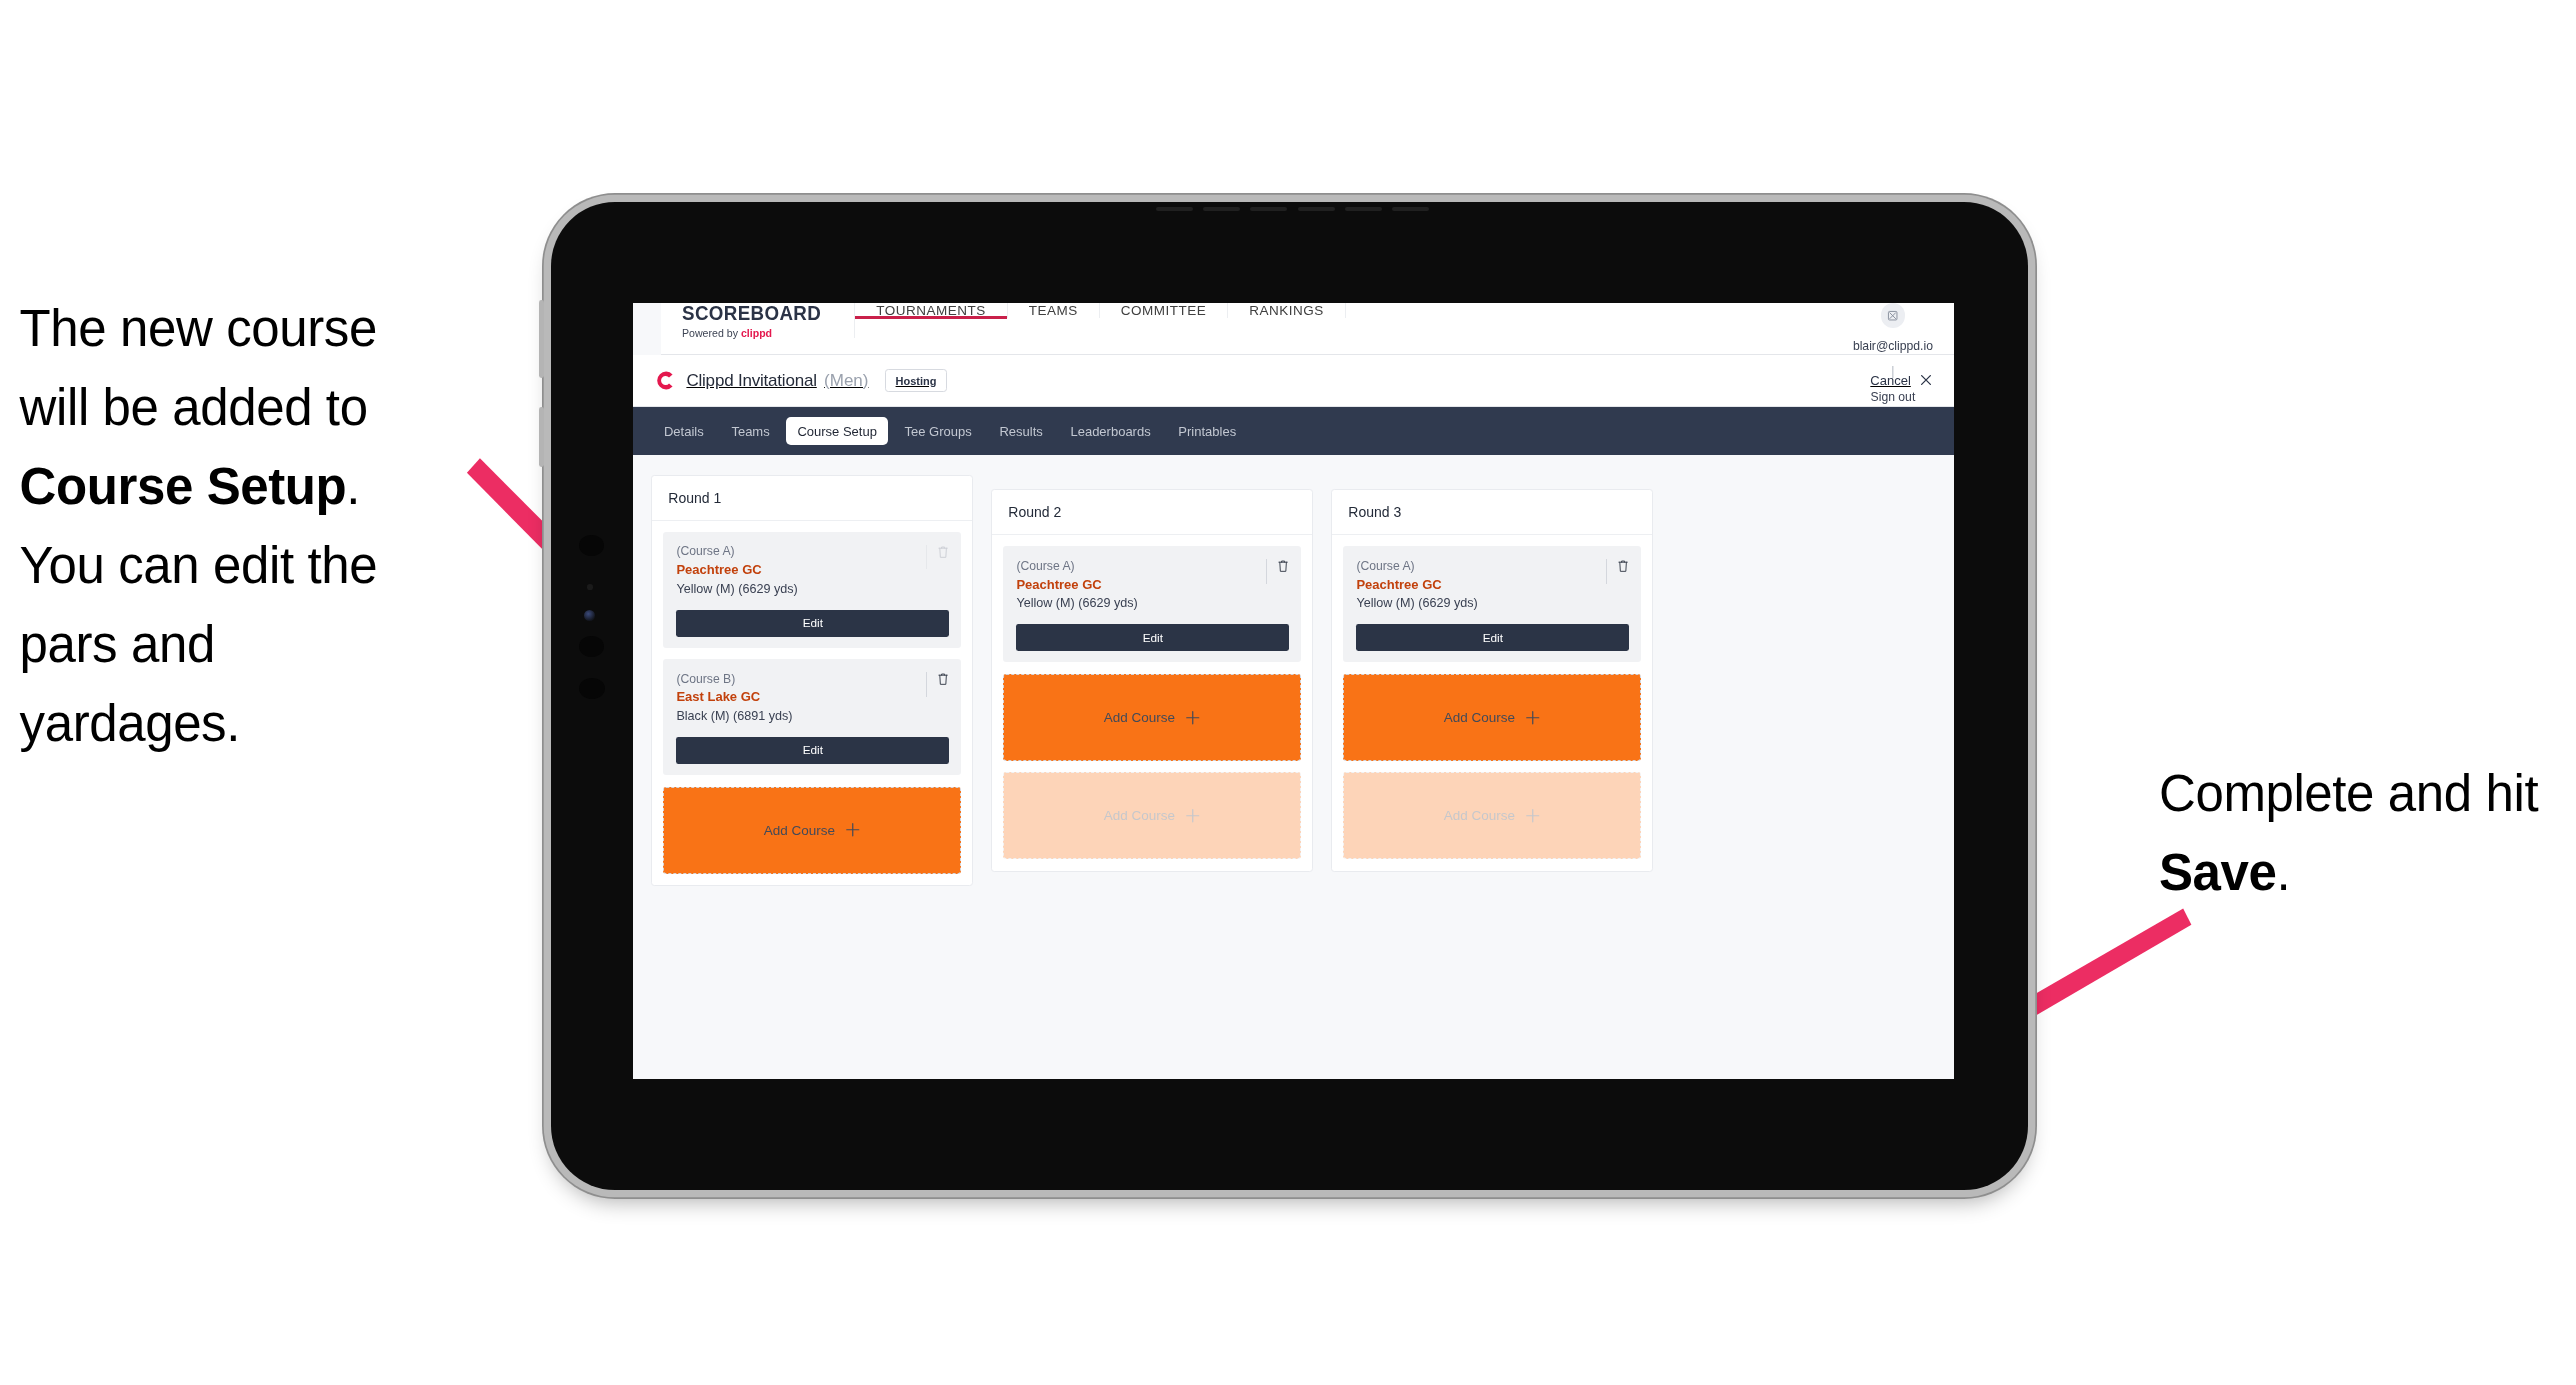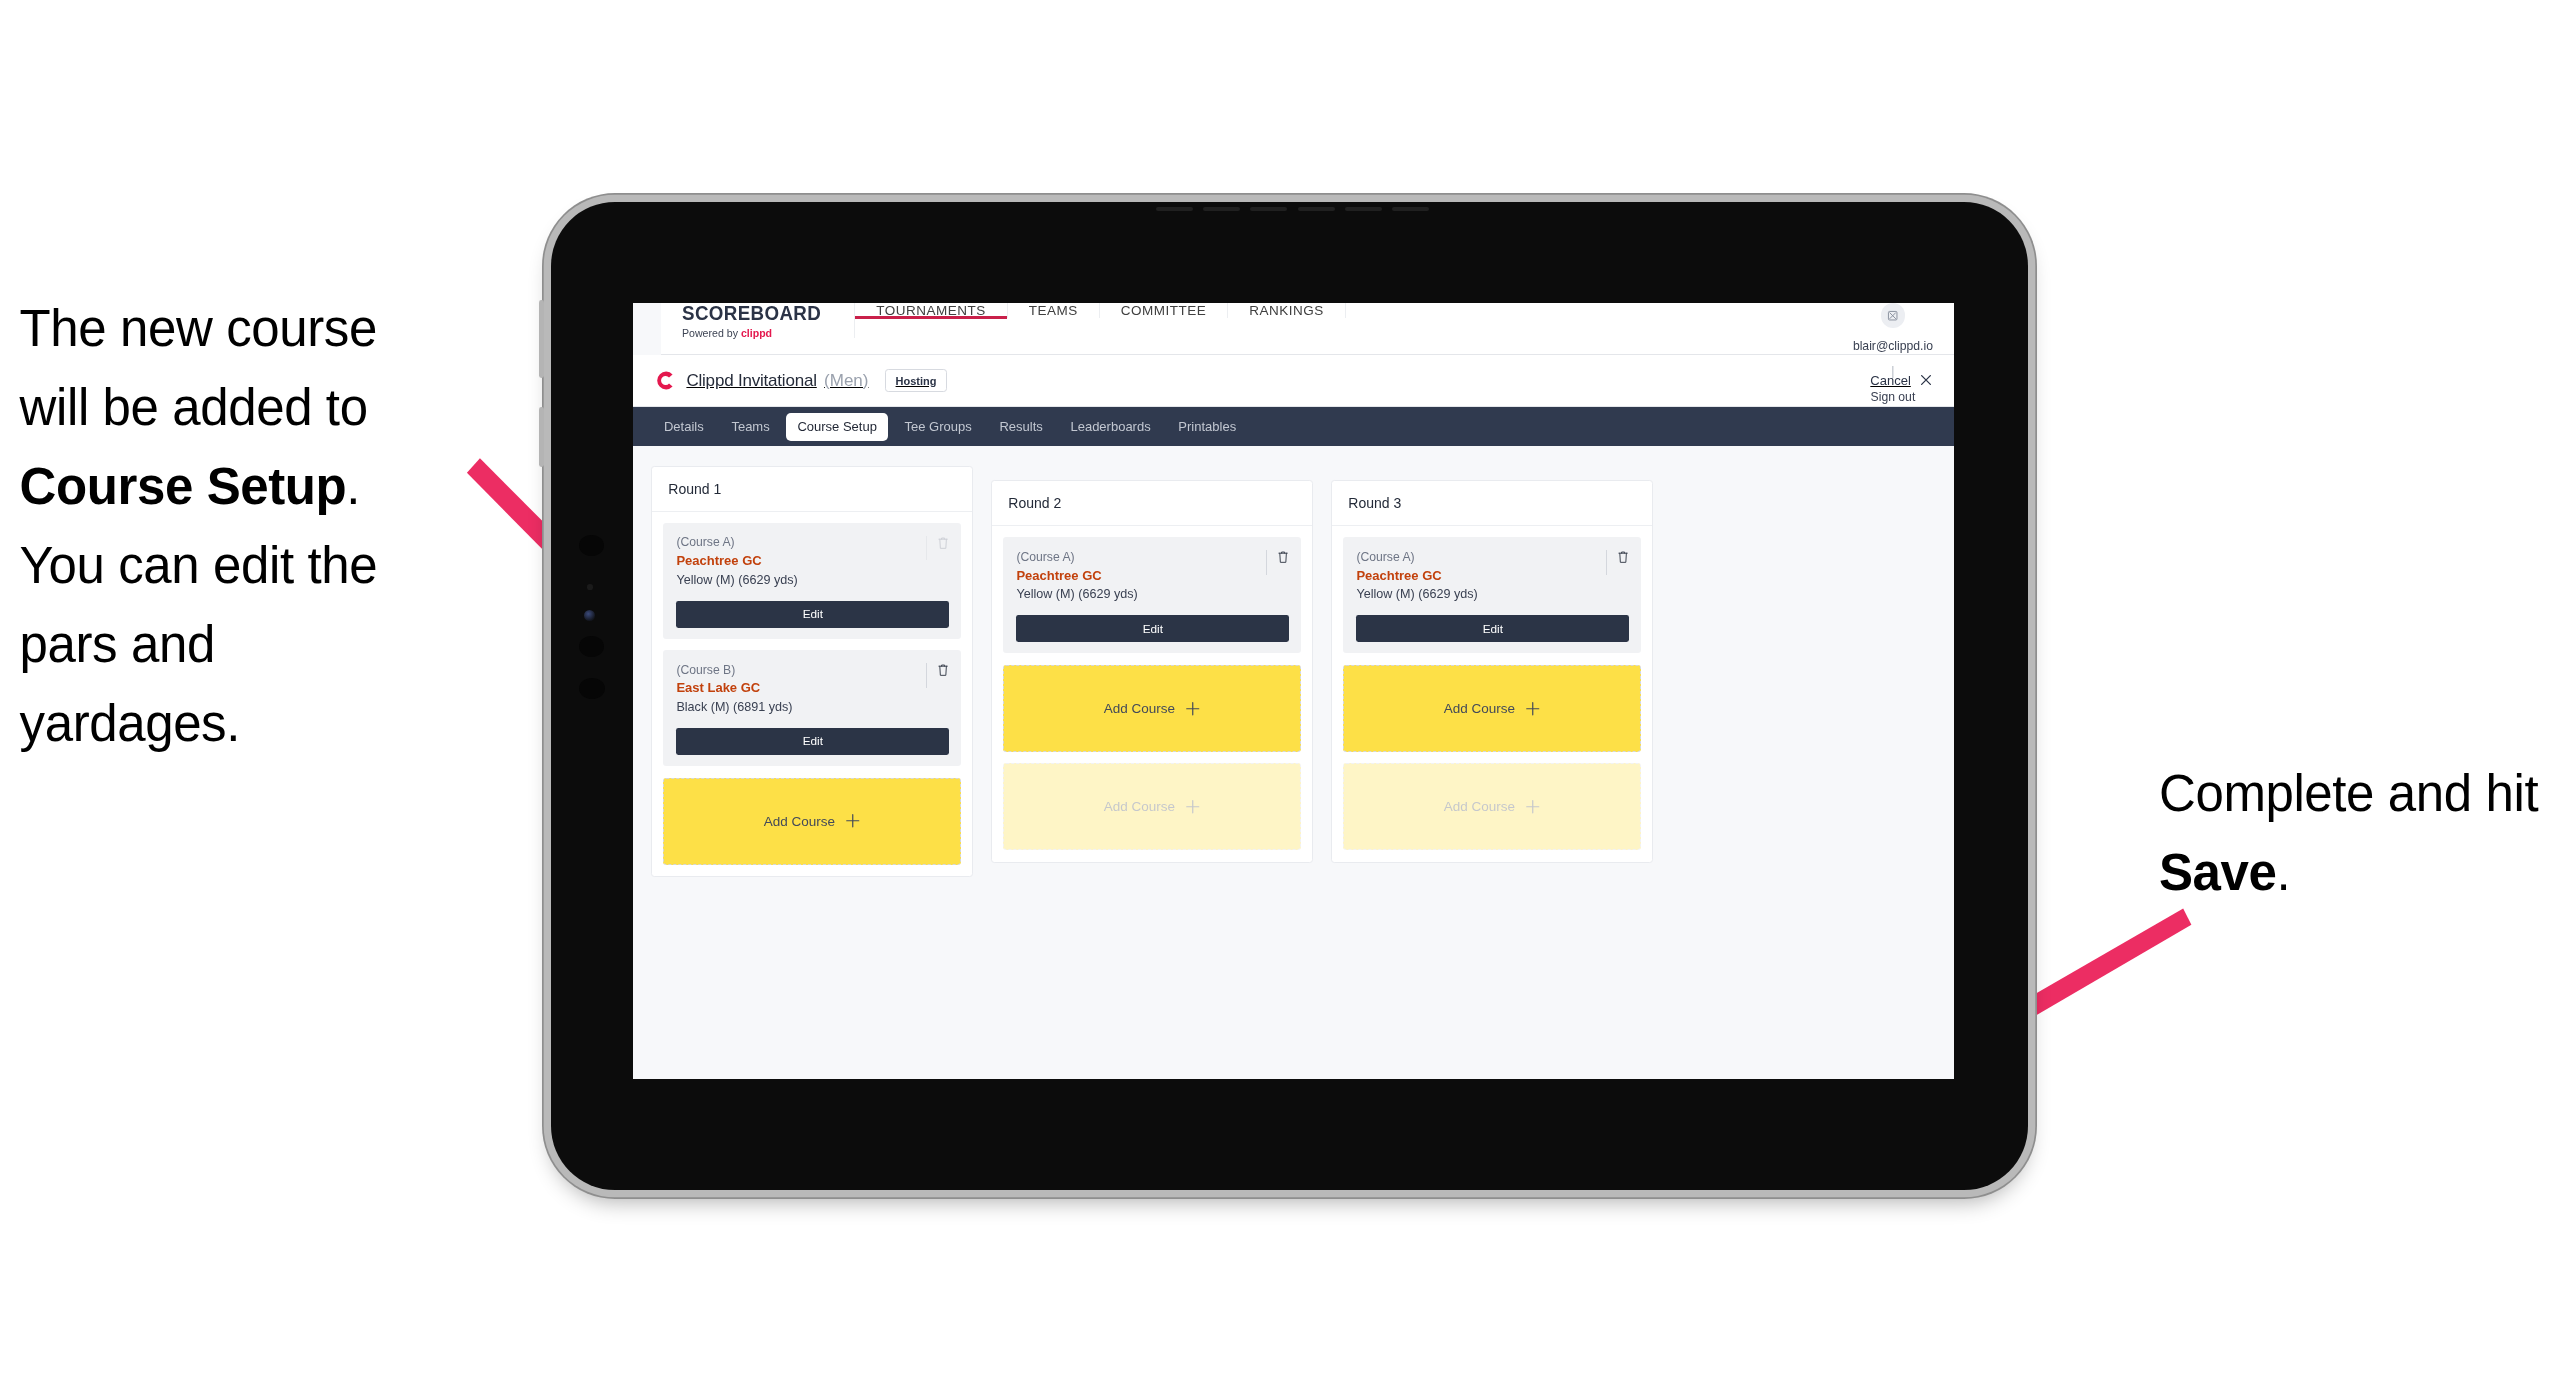--- a/index.html
+++ b/index.html
@@ -195,21 +195,21 @@
   #tourn-spacer { flex: 1; }
   #cancel-btn {
     display: flex; align-items: flex-start; gap: 8.2px;
     font-size: 13px;
     color: #2b3346;
     cursor: pointer;
   }
 
   
   #sectabs {
-    height: 39px;
+    height: 48px;
     background: #303a4f;
     display: flex;
     align-items: center;
     padding: 0 19.6px;
     gap: 4.9px;
   }
   .sectab {
     font-size: 13px;
     color: #c2c7d1;
     padding: 6.5px 11.4px;
@@ -299,21 +299,21 @@
     border-radius: 3.3px;
     height: 85px;
     display: flex;
     align-items: center;
     justify-content: center;
     gap: 9.8px;
     font-size: 13.5px;
     color: #434a59;
     margin-bottom: 11.4px;
     cursor: pointer;
-    background: #fde047;
+    background: #f97316;
   }
   .add-card:last-child { margin-bottom: 0; }
   .add-card.faded { opacity: .30; }
   .plus-icon { display: inline-flex; }
 </style>
 </head>
 <body>
 
 <div id="annot-left" class="annot"><span>The new course will be added to </span><b>Course Setup</b><span>. You can edit the pars and yardages.</span></div>
 

